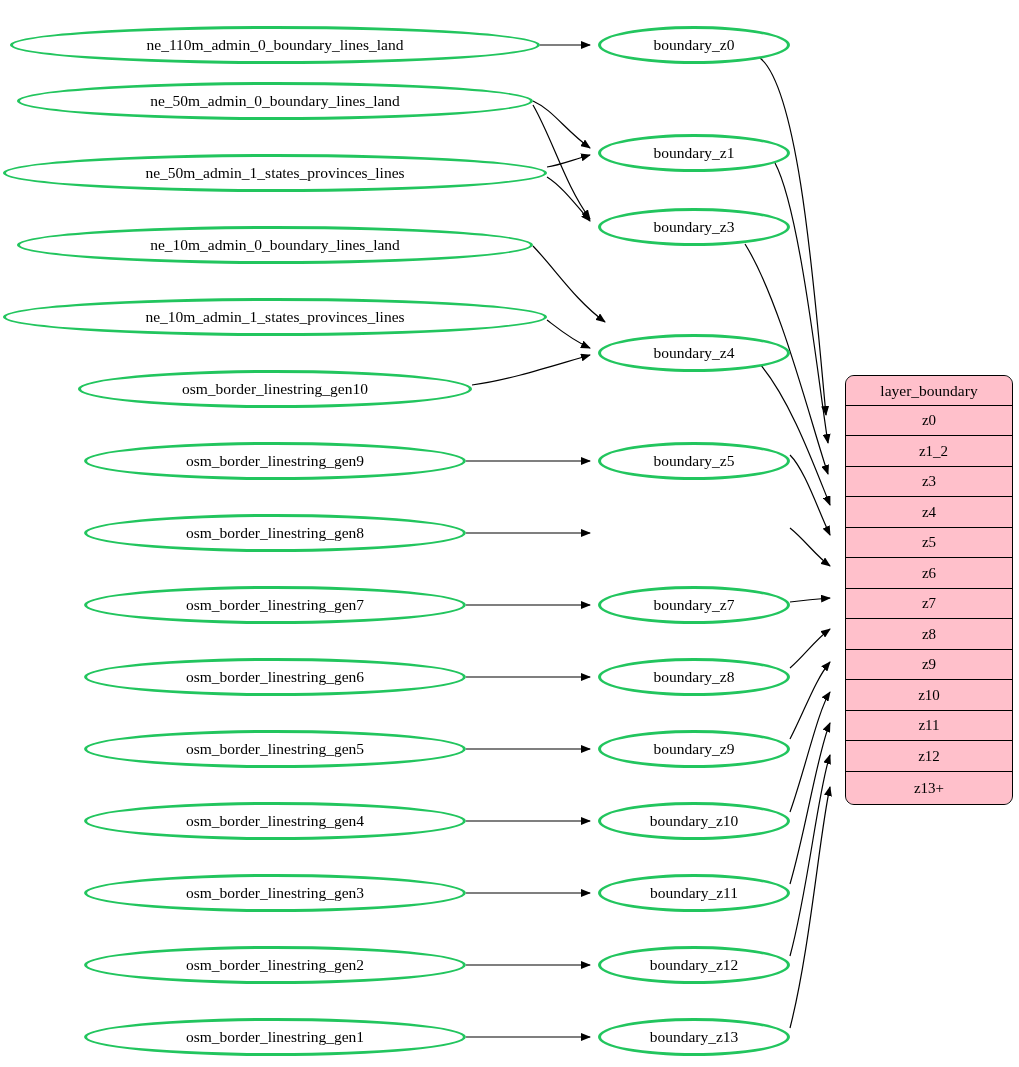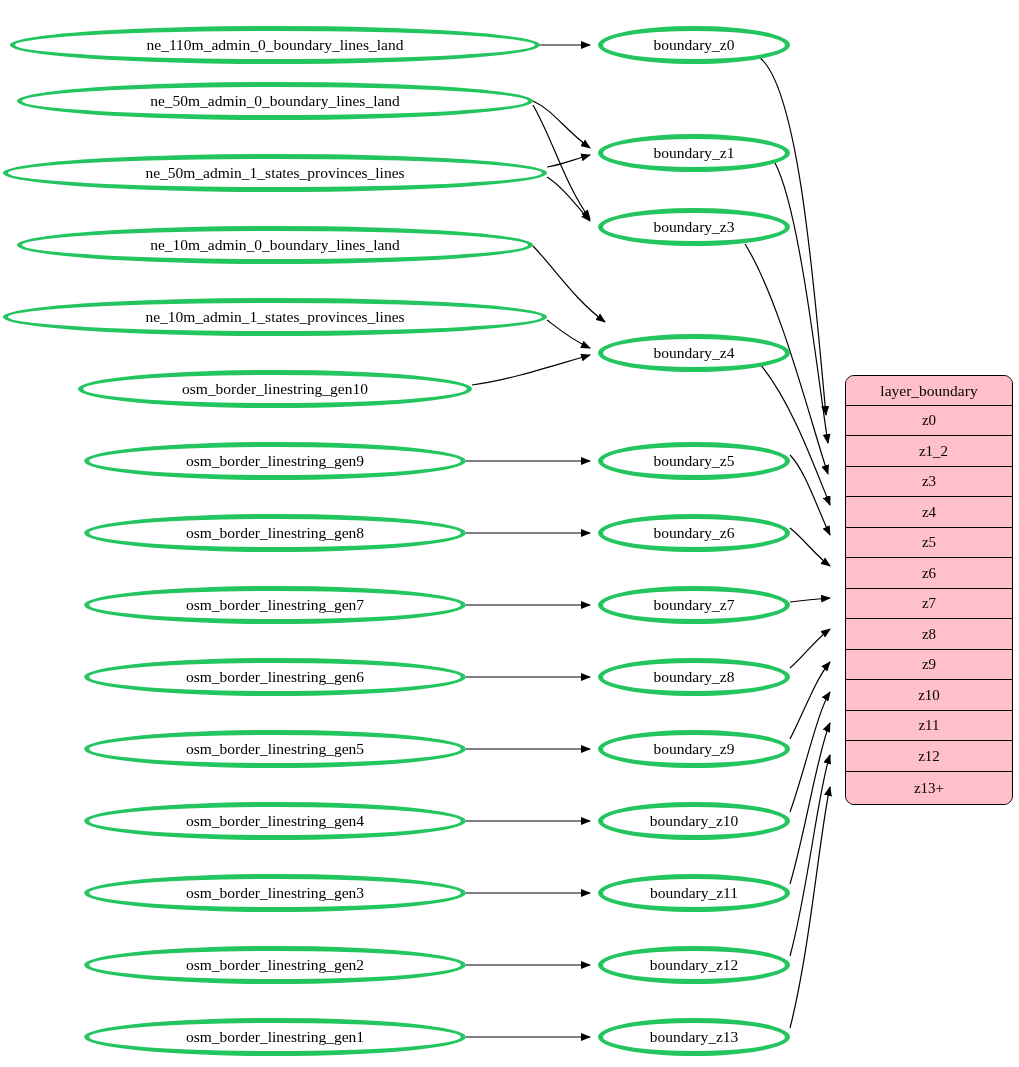--- a/index.html
+++ b/index.html
@@ -19,21 +19,21 @@
     position: absolute;
     left: 0;
     top: 0;
     width: 1019px;
     height: 1067px;
     pointer-events: none;
   }
   .node-ellipse {
     position: absolute;
     box-sizing: border-box;
-    border: 5px solid #22c55e;
+    border: 3px solid #22c55e;
     border-radius: 50%;
     background: #ffffff;
     display: flex;
     align-items: center;
     justify-content: center;
     font-size: 15.5px;
     color: #000000;
     white-space: nowrap;
   }
   .record {
@@ -163,23 +163,20 @@
     </div>
   <div class="node-ellipse" style="left:598px; top:208px; width:192px; height:38px;">
       <span>boundary_z3</span>
     </div>
   <div class="node-ellipse" style="left:598px; top:334px; width:192px; height:38px;">
       <span>boundary_z4</span>
     </div>
   <div class="node-ellipse" style="left:598px; top:442px; width:192px; height:38px;">
       <span>boundary_z5</span>
     </div>
-  <div class="node-ellipse" style="left:598px; top:514px; width:192px; height:38px;">
-      <span>boundary_z6</span>
-    </div>
   <div class="node-ellipse" style="left:598px; top:586px; width:192px; height:38px;">
       <span>boundary_z7</span>
     </div>
   <div class="node-ellipse" style="left:598px; top:658px; width:192px; height:38px;">
       <span>boundary_z8</span>
     </div>
   <div class="node-ellipse" style="left:598px; top:730px; width:192px; height:38px;">
       <span>boundary_z9</span>
     </div>
   <div class="node-ellipse" style="left:598px; top:802px; width:192px; height:38px;">

